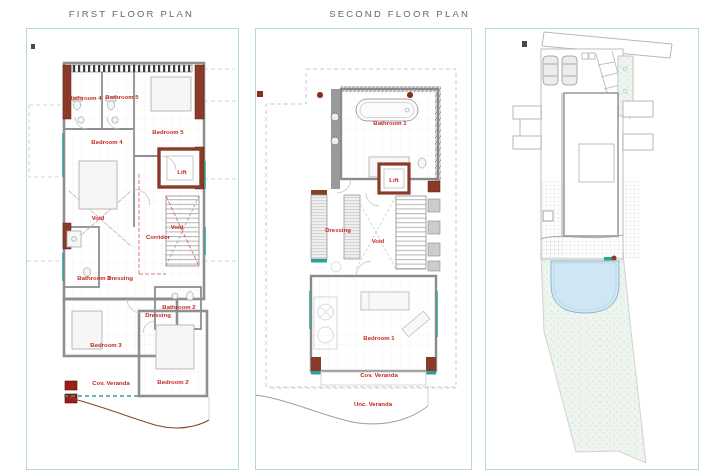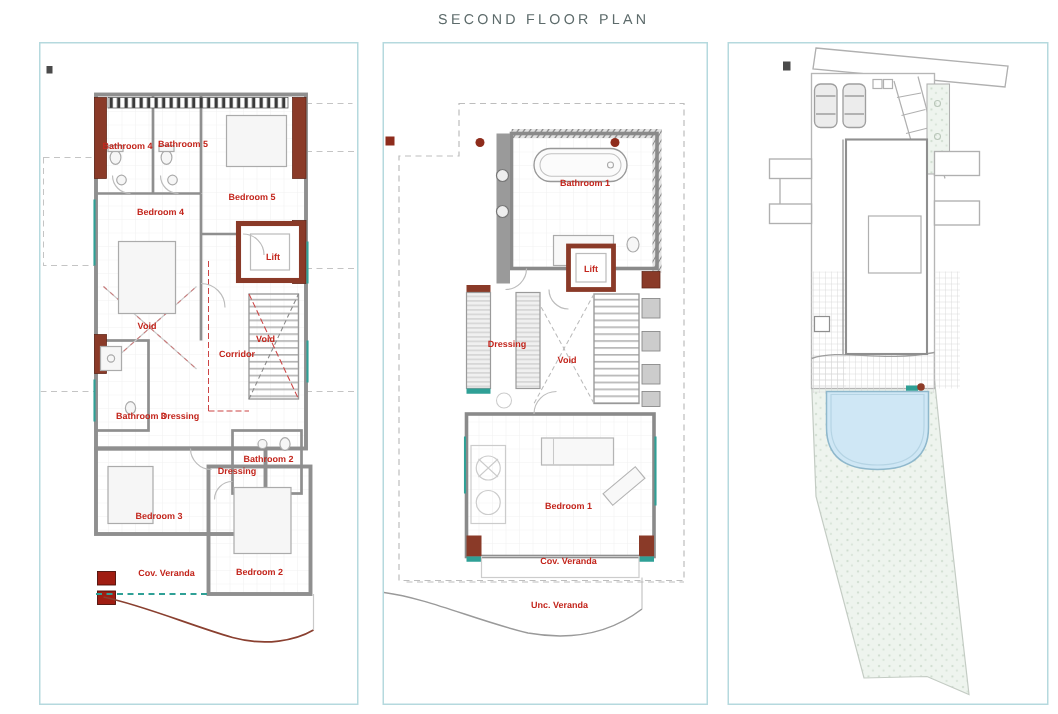--- a/index.html
+++ b/index.html
@@ -10,20 +10,21 @@
   .panel{position:absolute;top:28px;height:440px;border:1px solid #b5d9de;background:#fff;}
   .panel svg{position:absolute;left:0;top:0;}
   .lbl{position:absolute;transform:translate(-50%,-50%);font-size:6px;font-weight:bold;
        color:#c3261d;white-space:nowrap;line-height:1;letter-spacing:0;}
 </style>
 </head>
 <body>
 
 <div class="stage">
 
+  <div class="panel-title" style="left:26px;width:211px;">FIRST FLOOR PLAN</div>
   <div class="panel" style="left:26px;width:211px;">
     <svg width="211" height="440" viewBox="0 0 211 440">
       <defs>
         <pattern id="p1tick" width="5" height="7" patternUnits="userSpaceOnUse">
           <rect width="5" height="7" fill="#ffffff"></rect>
             <rect x="1" width="2.2" height="7" fill="#3a3a3a"></rect>
         </pattern>
         <pattern id="p1stair" width="40" height="4.6" patternUnits="userSpaceOnUse">
           <line x1="0" y1="0.6" x2="40" y2="0.6" stroke="#9a9a9a" stroke-width="0.8"></line>
         </pattern>
@@ -151,21 +152,21 @@
     <span class="lbl" style="left:150px;top:198px;">Void</span>
     <span class="lbl" style="left:67px;top:249px;">Bathroom 3</span>
     <span class="lbl" style="left:93px;top:249px;">Dressing</span>
     <span class="lbl" style="left:152px;top:278px;">Bathroom 2</span>
     <span class="lbl" style="left:131px;top:286px;">Dressing</span>
     <span class="lbl" style="left:79px;top:316px;">Bedroom 3</span>
     <span class="lbl" style="left:84px;top:354px;">Cov. Veranda</span>
     <span class="lbl" style="left:146px;top:353px;">Bedroom 2</span>
   </div>
 
-  <div class="panel-title" style="left:255px;width:215px;">SECOND FLOOR PLAN</div>
+  <div class="panel-title" style="left:255px;width:215px;text-align:right;">SECOND FLOOR PLAN</div>
   <div class="panel" style="left:255px;width:215px;">
     <svg width="215" height="441" viewBox="0 0 215 441">
       <defs>
         <pattern id="p2hatch" width="4" height="6" patternUnits="userSpaceOnUse">
           <rect width="4" height="6" fill="#e3e3e3"></rect>
             <path d="M0,6 L4,0" stroke="#7a7a7a" stroke-width="0.8"></path>
         </pattern>
         <pattern id="p2stair" width="40" height="4.6" patternUnits="userSpaceOnUse">
           <line x1="0" y1="0.6" x2="40" y2="0.6" stroke="#9a9a9a" stroke-width="0.8"></line>
         </pattern>

